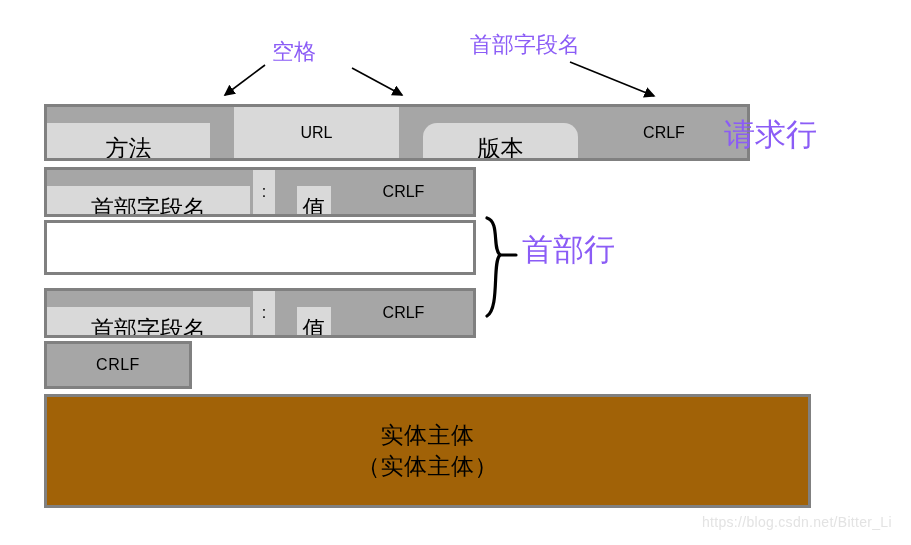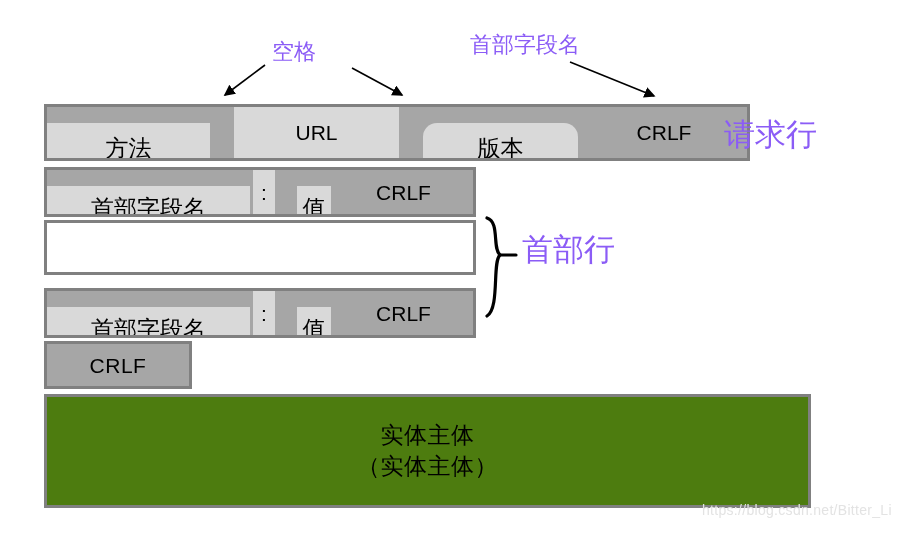--- a/index.html
+++ b/index.html
@@ -29,21 +29,21 @@
     align-items: center;
     justify-content: center;
     font-size: 21px;
     line-height: 1;
     color: #000;
     white-space: nowrap;
     letter-spacing: 0.5px;
   }
   .cell.dark  { background: #a6a6a6; }
   .cell.white { background: #ffffff; }
-  .cell.body  { background: #4d7c0f; }
+  .cell.body  { background: #a16207; }
 
   
   .seg {
     position: absolute;
     box-sizing: border-box;
     display: flex;
     align-items: center;
     justify-content: center;
     font-size: 21px;
     line-height: 1;
@@ -54,21 +54,21 @@
 
   .rowframe {
     position: absolute;
     box-sizing: border-box;
     border: 3px solid #808080;
     background: #a6a6a6;
     overflow: hidden;
   }
 
   .cjk { font-size: 23px; margin-top: 16px; }
-  .ascii { font-size: 21px; }
+  .ascii { font-size: 16px; }
 
   
   .label {
     position: absolute;
     font-size: 22px;
     line-height: 1.15;
     color: #8b5cf6;
     white-space: nowrap;
   }
   .label.big { font-size: 31px; }
@@ -155,15 +155,15 @@
 
   <div class="cell dark ascii" style="left:44px; top:341px; width:148px; height:48px;">CRLF</div>
 
   <div class="cell body" style="left:44px; top:394px; width:767px; height:114px;">
     <div class="bodytext">
       <div>实体主体</div>
       <div>（实体主体）</div>
     </div>
   </div>
 
-  <div class="watermark" style="left:702px; top:502px;">https://blog.csdn.net/Bitter_Li</div>
+  <div class="watermark" style="left:702px; top:514px;">https://blog.csdn.net/Bitter_Li</div>
 
 </div>
 
 </body></html>

